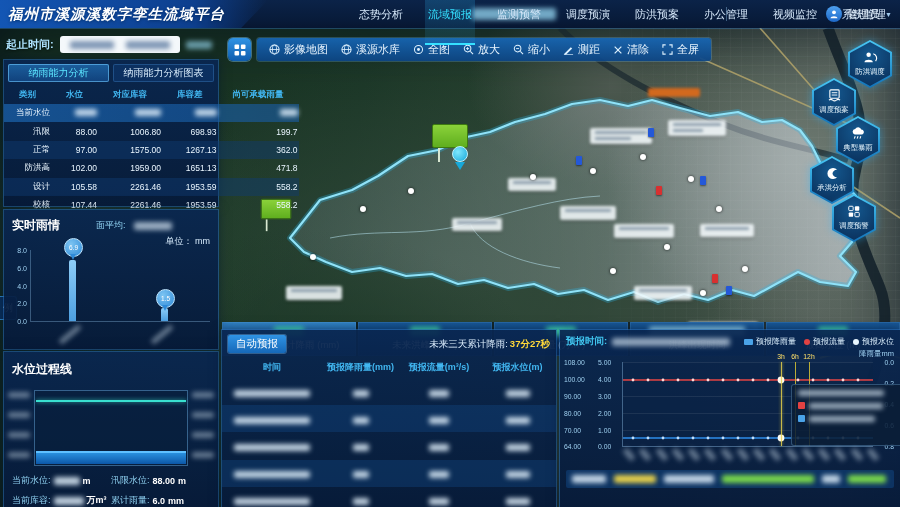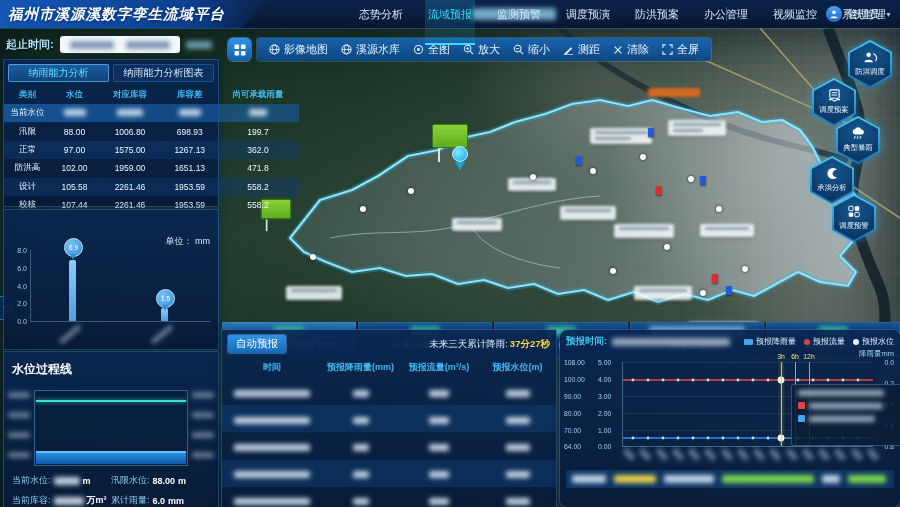--- a/index.html
+++ b/index.html
@@ -74,28 +74,28 @@
   .datebar{position:absolute;left:6px;top:36px;display:flex;align-items:center;gap:6px;z-index:30;}
   .date-label{color:#aee3ff;font-size:11px;font-weight:bold;white-space:nowrap;text-shadow:0 1px 2px rgba(0,0,0,.6);}
   .date-input{width:112px;height:17px;background:#f4f8fb;border-radius:3px;display:flex;align-items:center;justify-content:space-around;padding:0 4px;cursor:text;}
 
   
   .panel{position:absolute;background:linear-gradient(180deg,rgba(9,38,80,.94),rgba(6,26,58,.94));box-shadow:0 0 0 1px rgba(40,110,185,.55),0 0 10px rgba(0,20,50,.6);z-index:20;}
   .p-capacity{left:4px;top:60px;width:214px;height:146px;}
   .p-rain{left:4px;top:210px;width:214px;height:139px;}
   .p-level{left:4px;top:352px;width:214px;height:155px;}
   .p-forecast{left:222px;top:330px;width:334px;height:177px;}
-  .p-fchart{left:560px;top:330px;width:340px;height:177px;border-radius:7px;}
+  .p-fchart{left:560px;top:330px;width:340px;height:177px;}
 
   .cap-tabs{display:flex;gap:4px;padding:4px 4px 2px 4px;}
   .cap-tab{flex:1;height:18px;display:flex;align-items:center;justify-content:center;font-size:10px;cursor:pointer;border-radius:2px;color:#d8ecfc;background:rgba(14,55,110,.6);box-shadow:inset 0 0 0 1px rgba(70,140,210,.35);}
   .cap-tab.active{color:#5ce6ff;background:linear-gradient(180deg,rgba(38,125,200,.65),rgba(20,80,150,.65));box-shadow:inset 0 0 0 1px rgba(110,200,255,.6);}
   table.cap{width:100%;border-collapse:collapse;margin-top:2px;}
   table.cap th{color:#41b6f0;font-size:8.5px;font-weight:bold;padding:3px 15px;white-space:nowrap;}
-  table.cap td{color:#eaf6ff;font-size:8.5px;text-align:center;padding:3.2px 1px;white-space:nowrap;}
+  table.cap td{color:#eaf6ff;font-size:8.5px;text-align:right;padding:3.2px 1px;white-space:nowrap;}
   table.cap tr.zebra{background:rgba(16,60,115,.45);}
   table.cap tr.current{background:linear-gradient(90deg,rgba(30,110,190,.62),rgba(24,90,160,.62));}
 
   .panel-title{color:#fff;font-size:12px;font-weight:bold;}
   .rain-head{display:flex;align-items:center;gap:8px;padding:7px 8px 0 8px;}
   .mini-label{color:#8fd0f0;font-size:9px;}
   .unit-line{position:absolute;right:8px;top:25px;color:#d8ecfc;font-size:9px;}
   .rain-plot{position:absolute;left:26px;right:8px;top:40px;bottom:27px;border-left:1px solid rgba(150,200,240,.35);border-bottom:1px solid rgba(150,200,240,.35);}
   .ytick{position:absolute;left:-24px;width:20px;text-align:right;color:#9fd0f0;font-size:7px;transform:translateY(-50%);}
   .bar{position:absolute;bottom:0;width:7px;background:linear-gradient(180deg,#8ecdf7,#4d9fe0);border-radius:2px 2px 0 0;}
@@ -495,20 +495,25 @@
           <td>107.44</td>
           <td>2261.46</td>
           <td>1953.59</td>
           <td>558.2</td>
         </tr>
       </tbody>
     </table>
   </div>
 
   <div class="panel p-rain">
+    <div class="rain-head">
+      <span class="panel-title">实时雨情</span>
+      <span class="mini-label" style="margin-left:28px;">面平均:</span>
+      <span class="bc bc-w" style="width:38px;height:8px;opacity:.8;"></span>
+    </div>
     <div class="unit-line">单位： mm</div>
     <div class="rain-plot">
       <span class="ytick" style="top:0%;">8.0</span>
       <span class="ytick" style="top:25%;">6.0</span>
       <span class="ytick" style="top:50%;">4.0</span>
       <span class="ytick" style="top:75%;">2.0</span>
       <span class="ytick" style="top:100%;">0.0</span>
       <div class="bar" style="left:38px;height:86%;"></div>
       <div class="balloon" style="left:33px;top:-12px;">
           <span>6.9</span>

